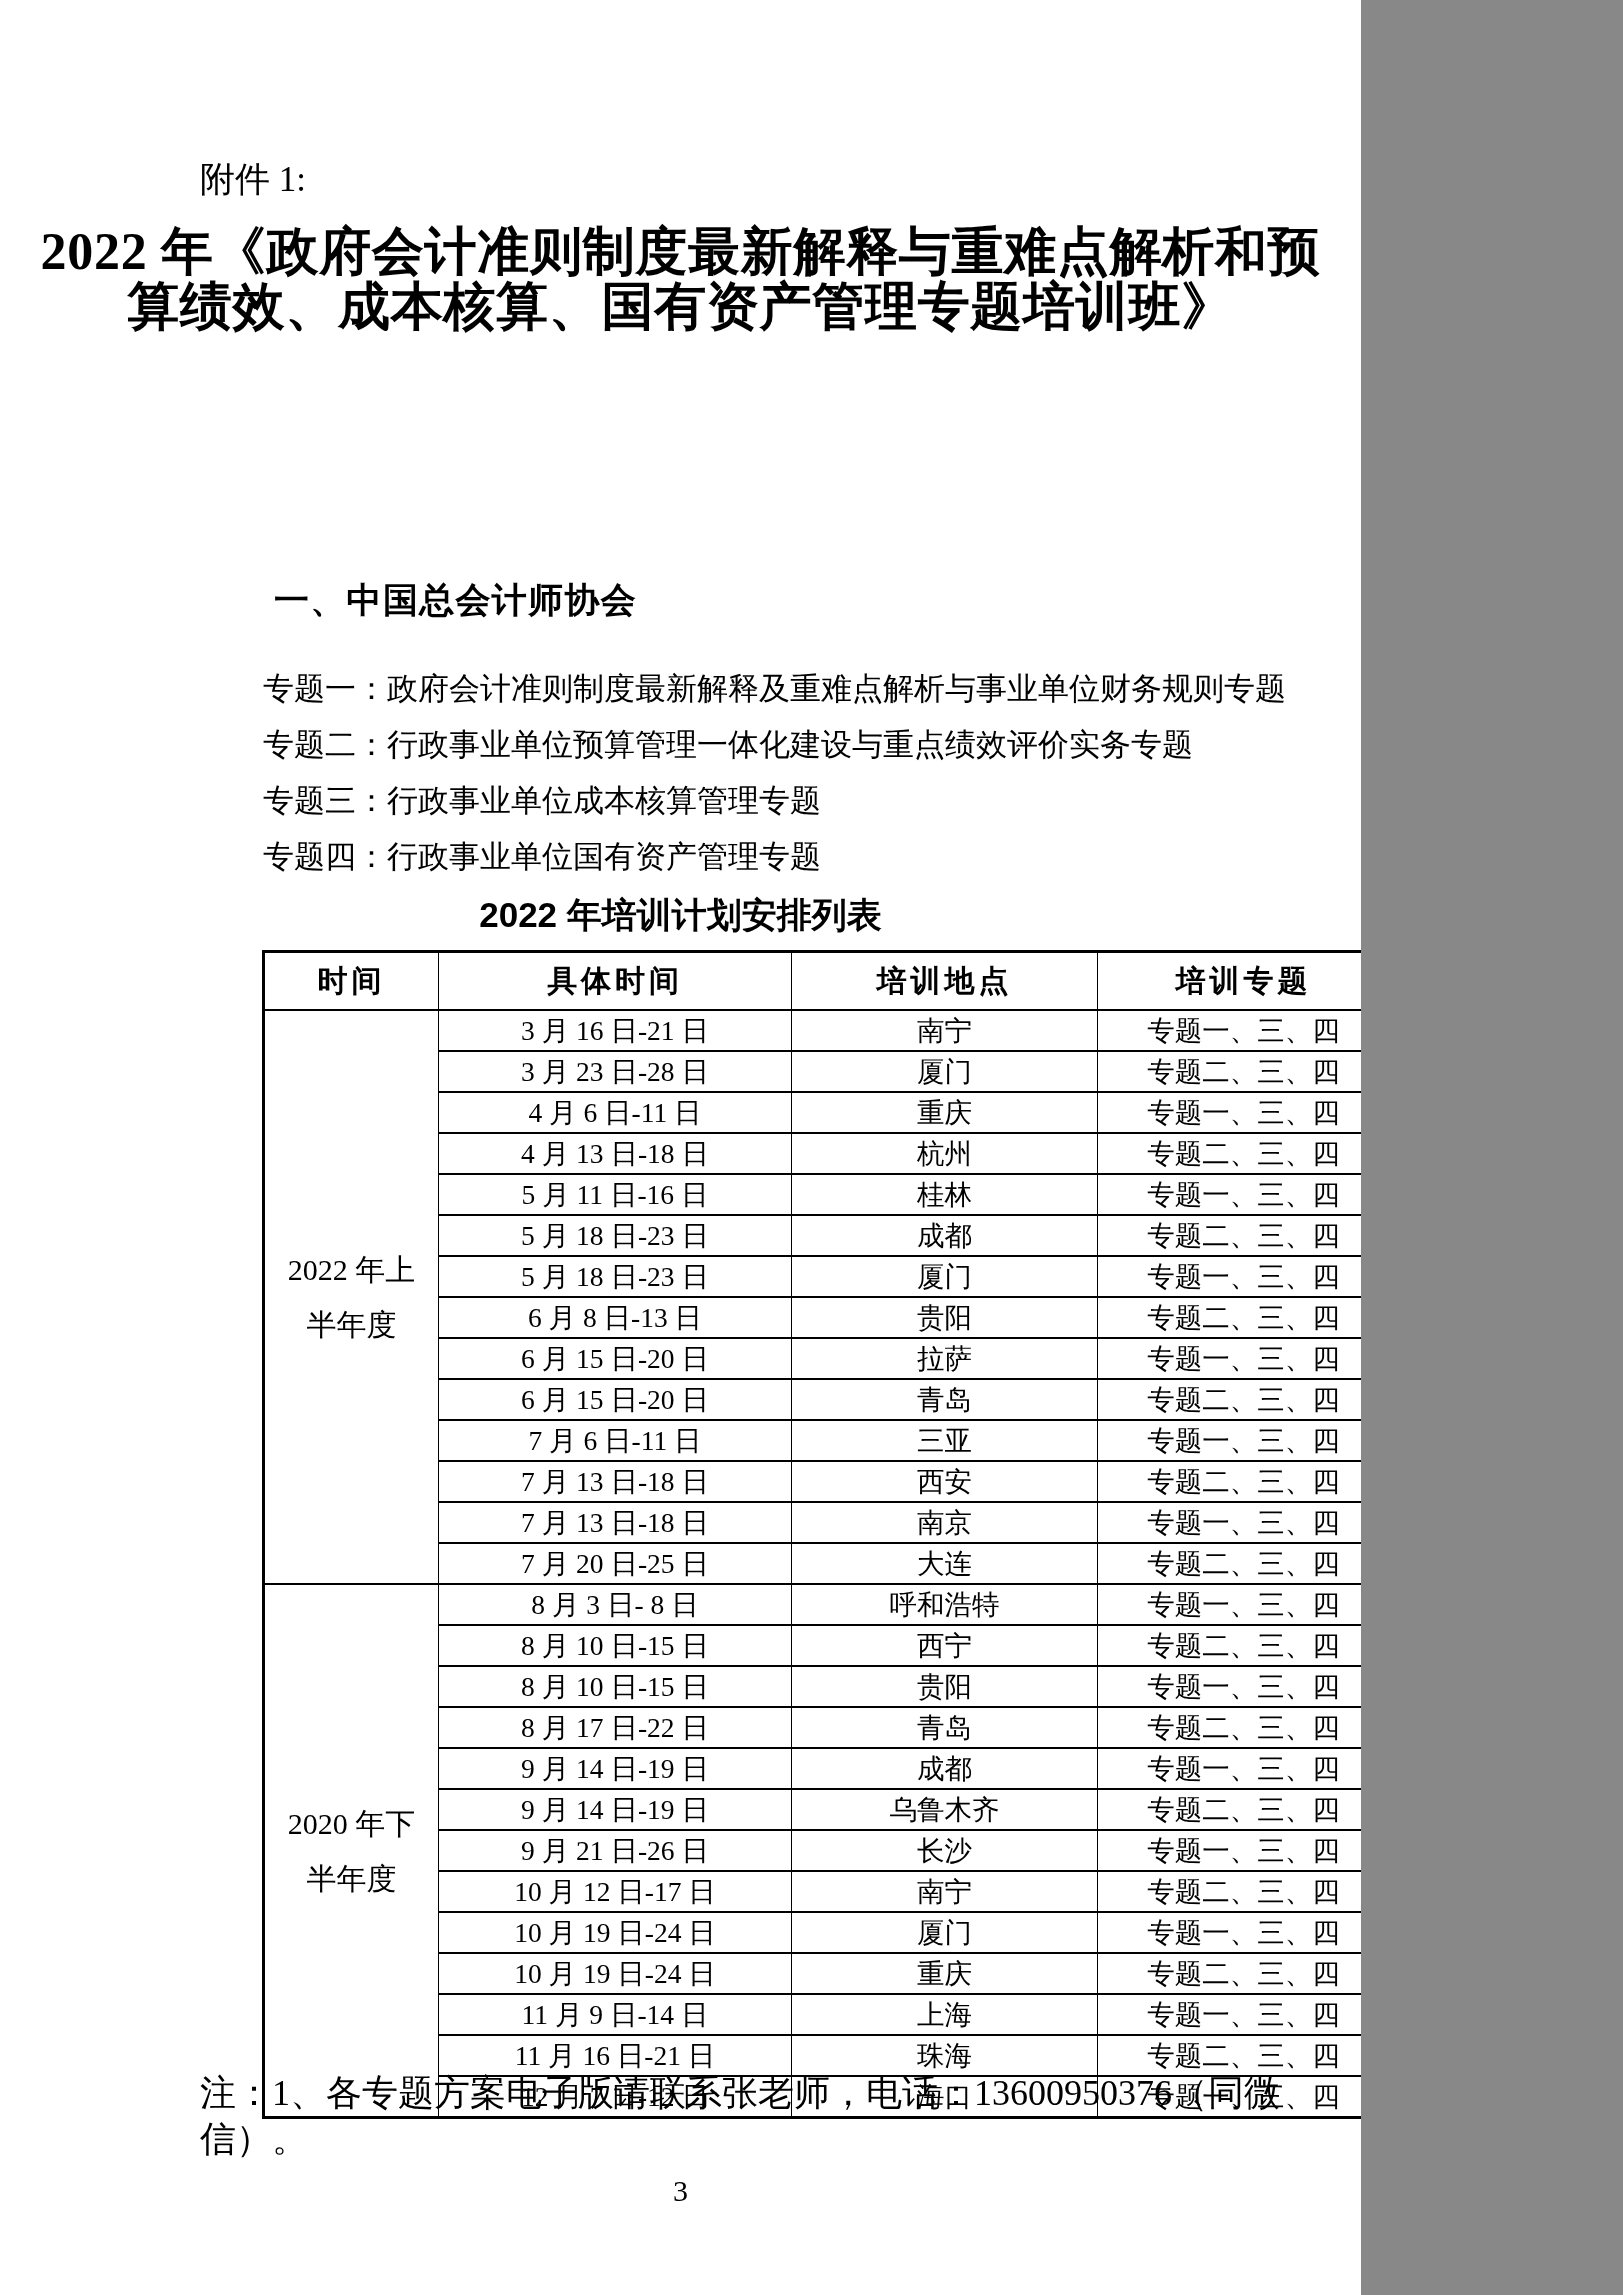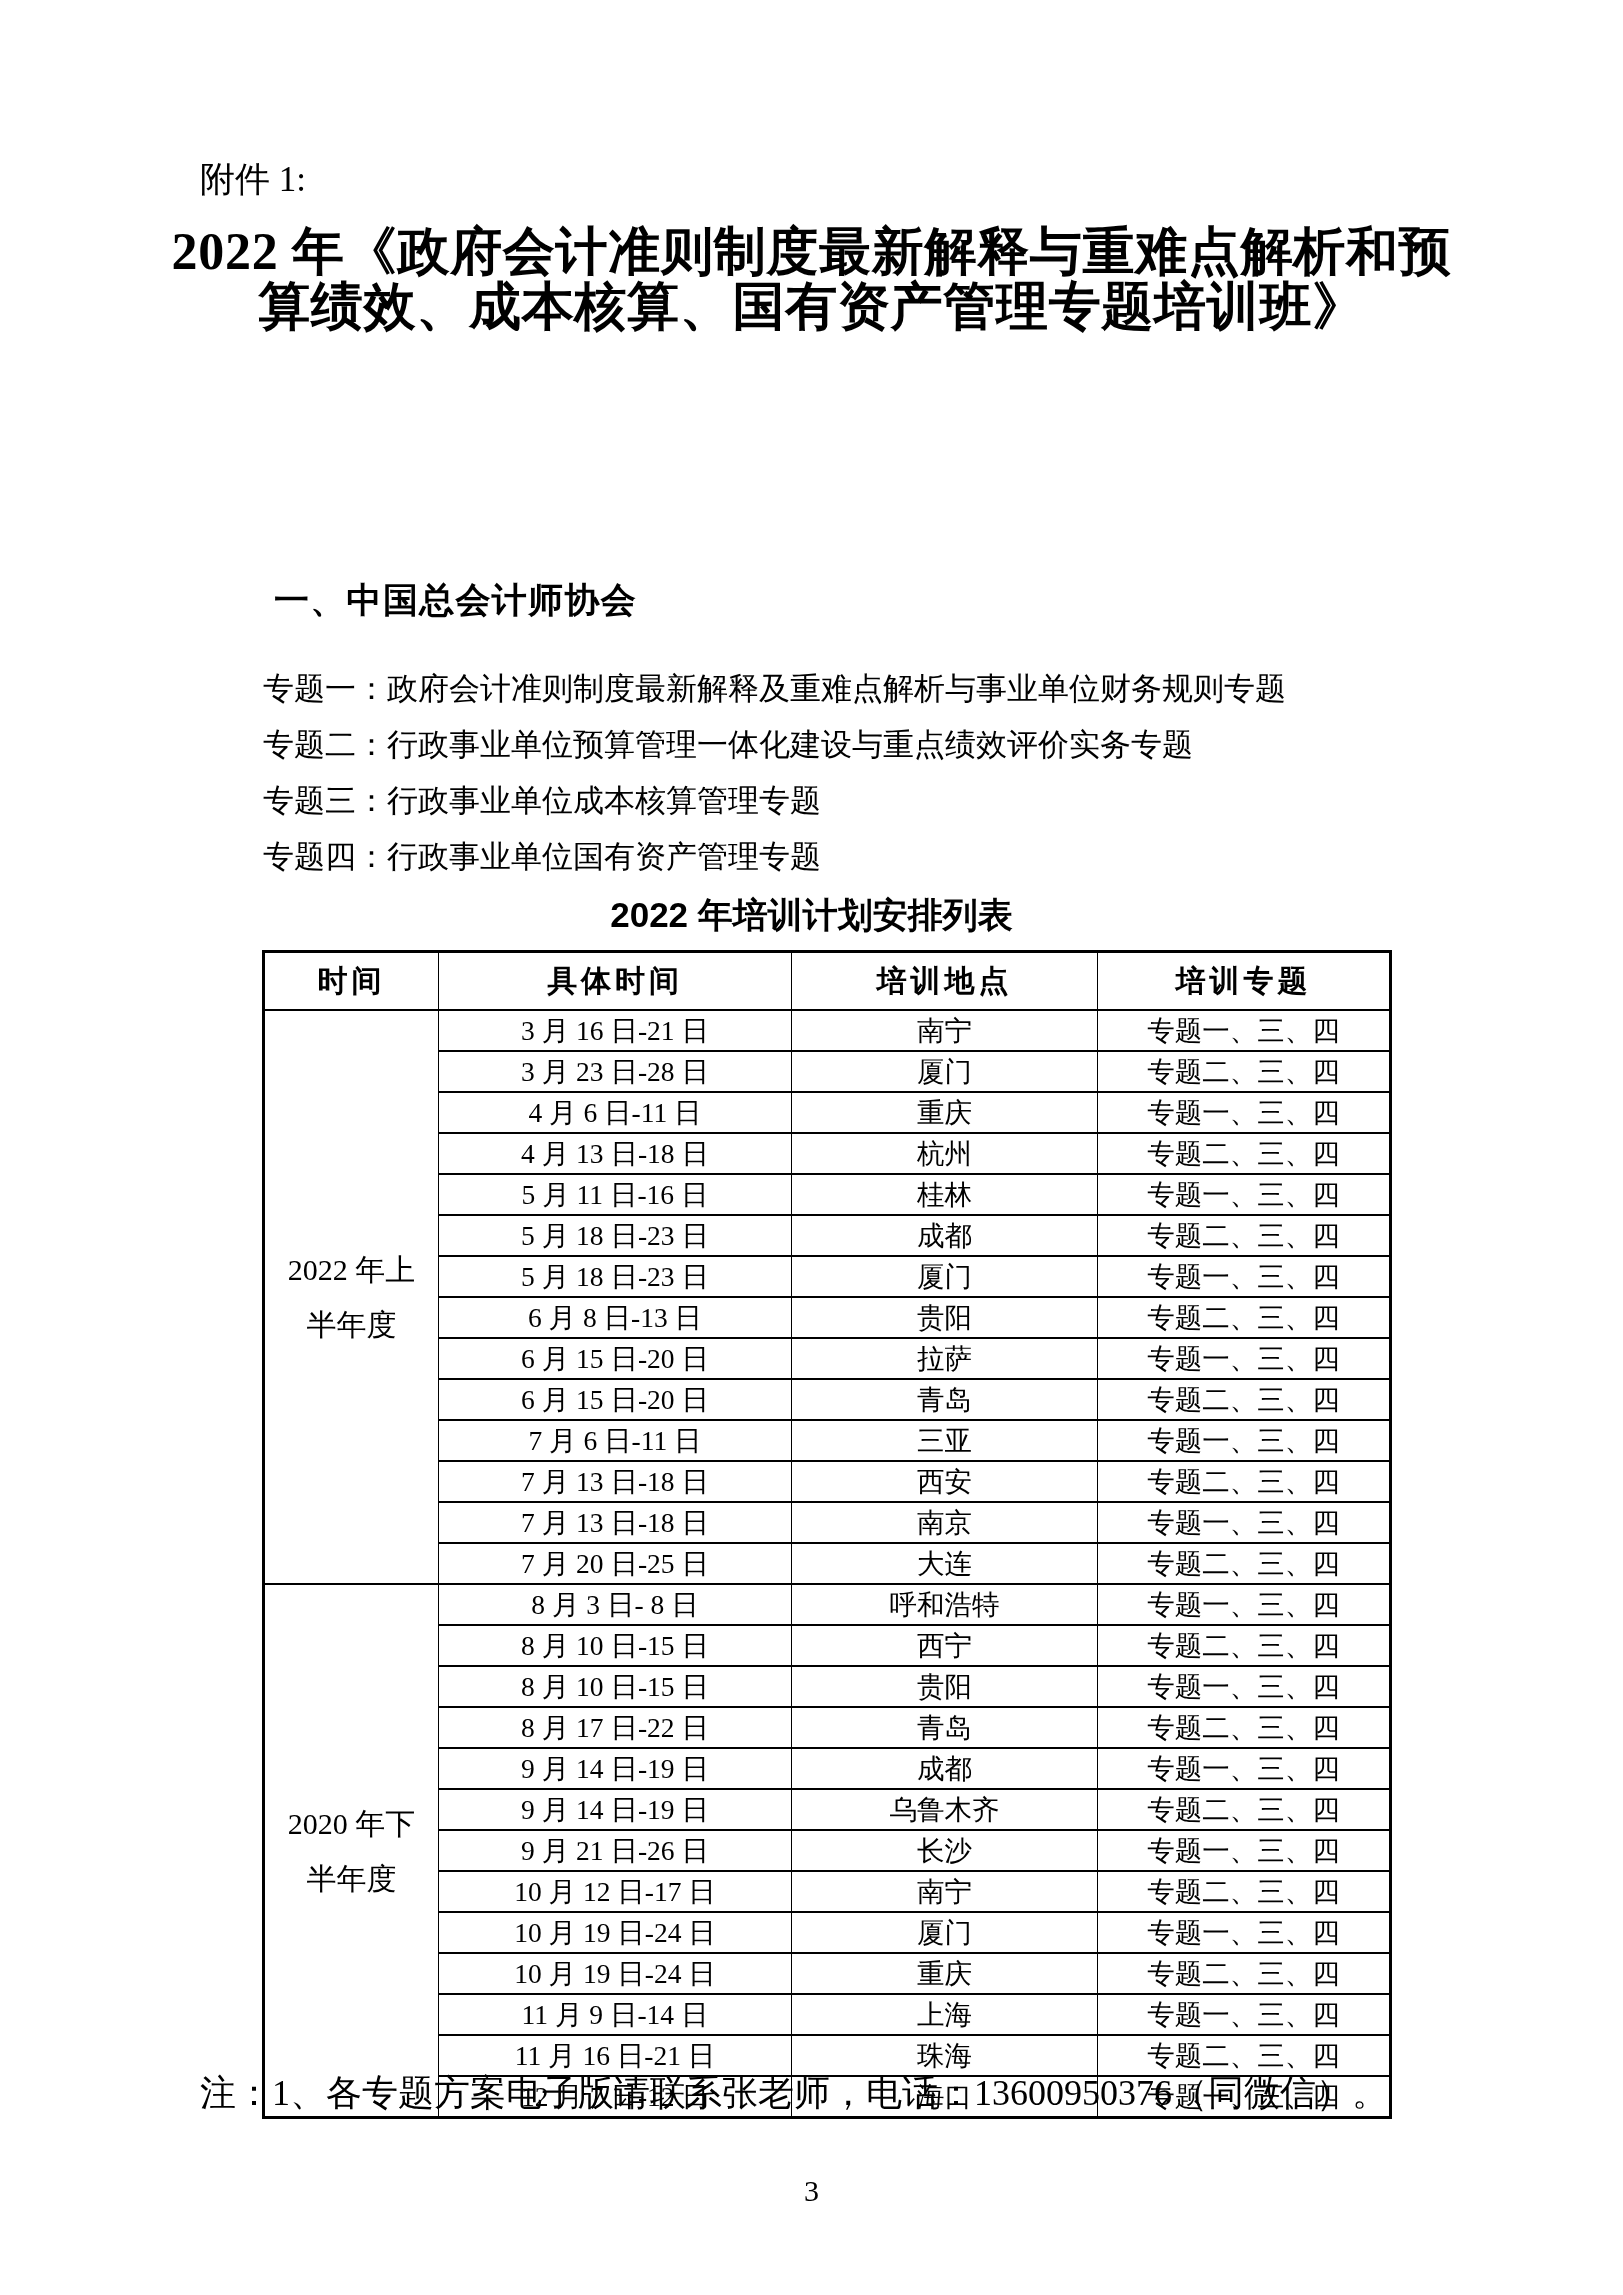--- a/index.html
+++ b/index.html
@@ -1,18 +1,18 @@
 <!DOCTYPE html>
 <html style="font-size:10.5px"><head>
 <meta charset="utf-8">
 <style>
   html,body{margin:0;padding:0;background:#888;}
   .page{
     position:relative;
-    width:1623px;height:2295px;
+    width:1361px;height:2295px;
     background:#ffffff;
     color:#000;
     font-family:"Liberation Serif","DejaVu Serif",serif;
     overflow:hidden;
   }
   .attachment{
     position:absolute;left:200px;top:158px;
     font-size:35px;line-height:43px;
   }
   .doc-title{

